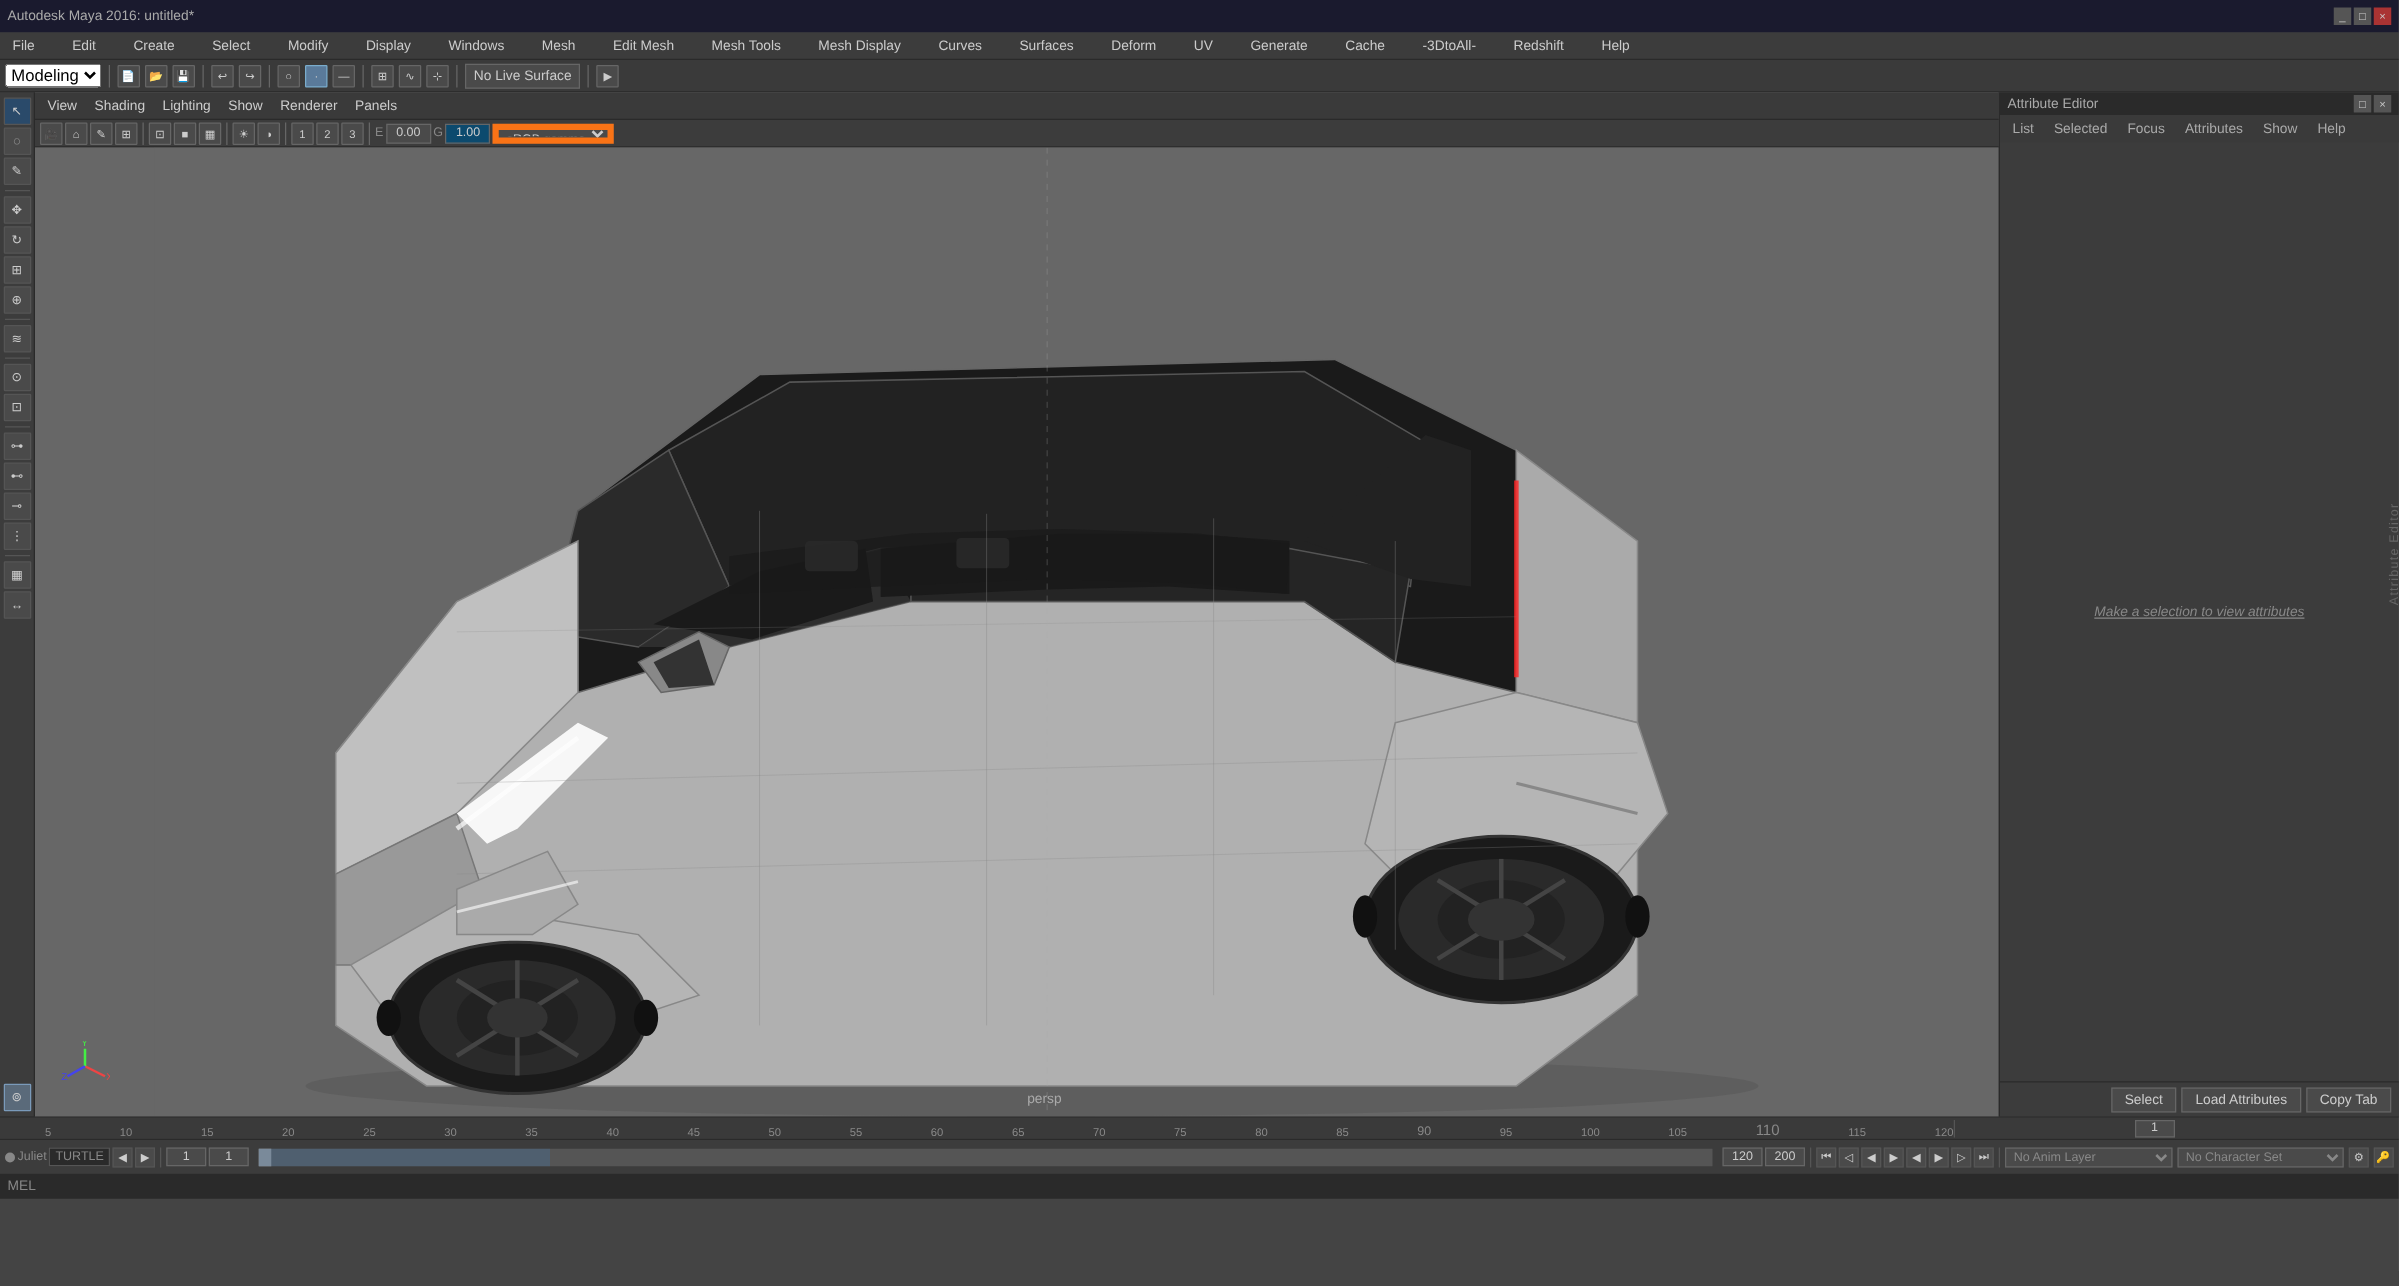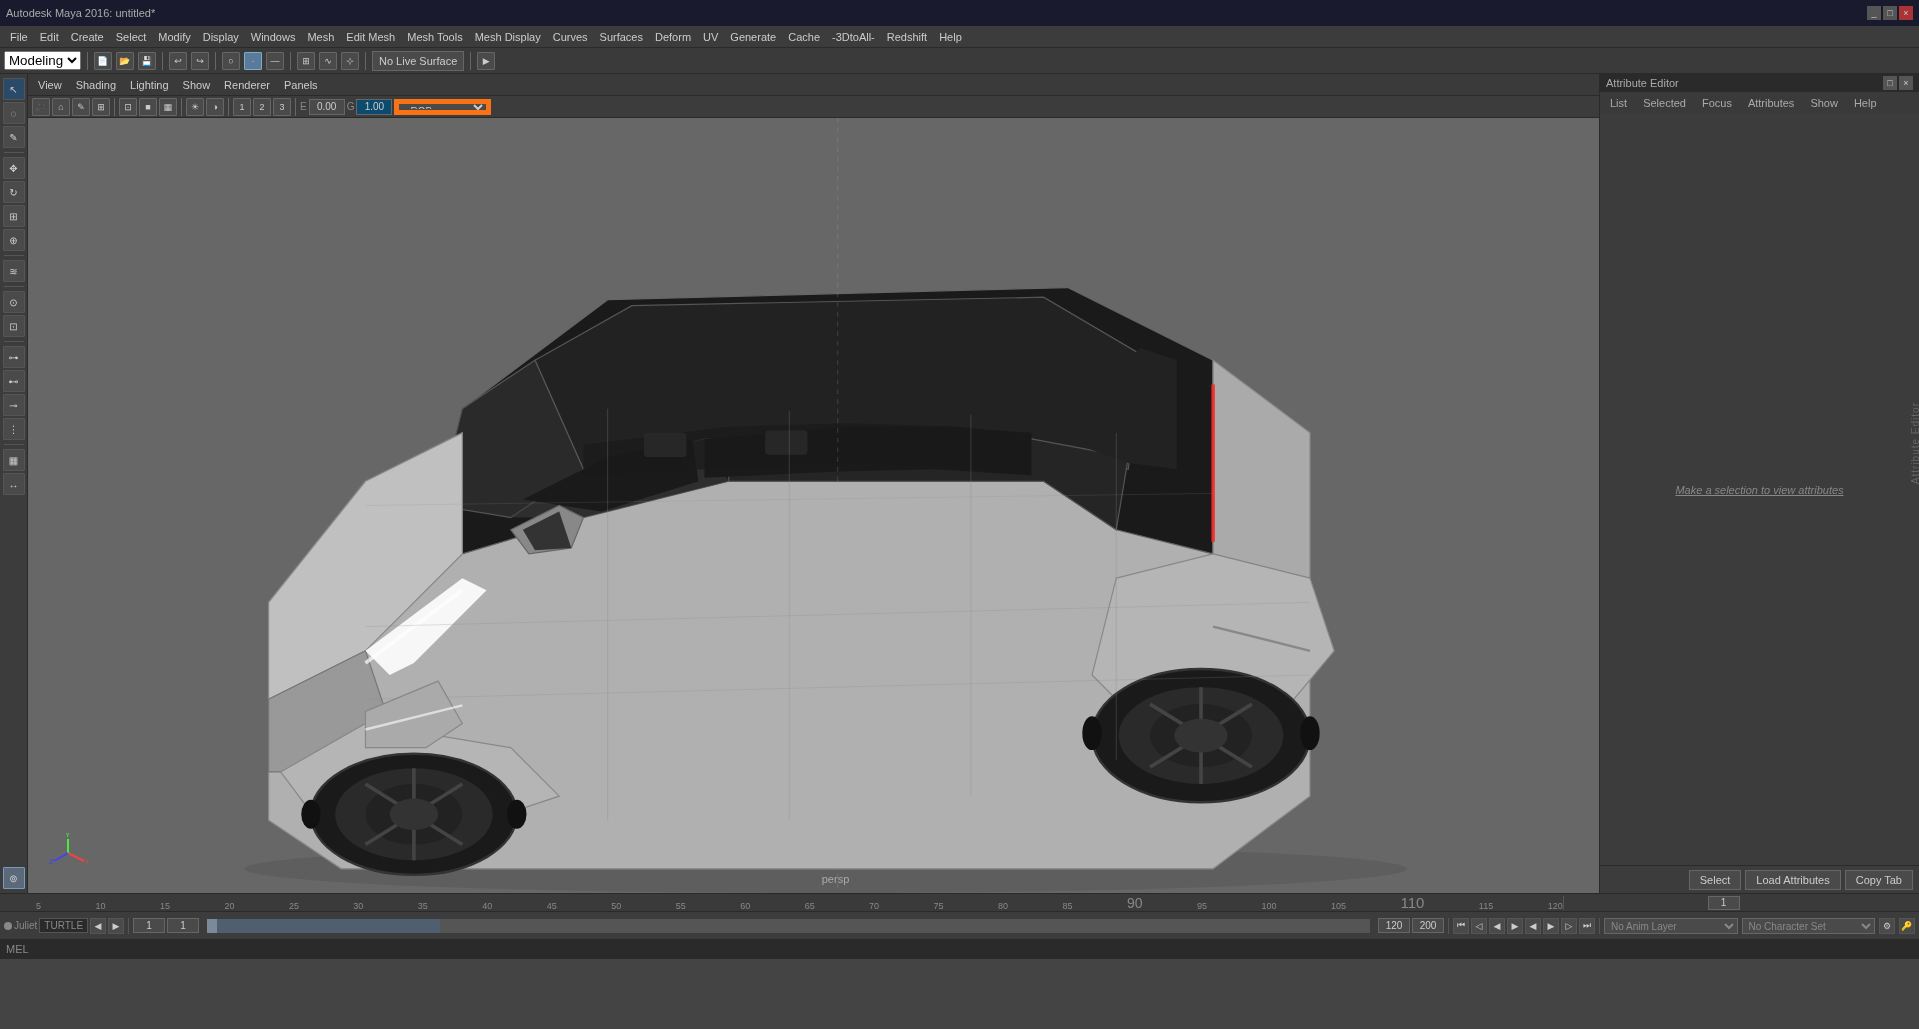--- a/index.html
+++ b/index.html
@@ -44,21 +44,21 @@
     }
 
     
     #menu-bar {
       width: 100%;
       height: 22px;
       background: #3c3c3c;
       display: flex;
       align-items: center;
       padding: 0 4px;
-      gap: 0;
+      gap: 18px;
       border-bottom: 1px solid #2a2a2a;
     }
     .menu-item {
       padding: 2px 6px;
       color: #cccccc;
       font-size: 11px;
       cursor: pointer;
       border-radius: 2px;
     }
 
@@ -653,25 +653,25 @@
     <span style="font-size:9px; color:#888;">40</span>
     <span style="font-size:9px; color:#888;">45</span>
     <span style="font-size:9px; color:#888;">50</span>
     <span style="font-size:9px; color:#888;">55</span>
     <span style="font-size:9px; color:#888;">60</span>
     <span style="font-size:9px; color:#888;">65</span>
     <span style="font-size:9px; color:#888;">70</span>
     <span style="font-size:9px; color:#888;">75</span>
     <span style="font-size:9px; color:#888;">80</span>
     <span style="font-size:9px; color:#888;">85</span>
-    <span style="font-size:14px; color:#888;">90</span>
+    <span style="font-size:10px; color:#888;">90</span>
     <span style="font-size:9px; color:#888;">95</span>
     <span style="font-size:9px; color:#888;">100</span>
     <span style="font-size:9px; color:#888;">105</span>
-    <span style="font-size:15px; color:#888;">110</span>
+    <span style="font-size:12px; color:#888;">110</span>
     <span style="font-size:9px; color:#888;">115</span>
     <span style="font-size:9px; color:#888;">120</span>
   </div>
 
   <div style="width:320px; display:flex; align-items:center; justify-content:center; font-size:9px; color:#888; border-left:1px solid #555;">
     <input type="text" value="1" style="width: 32px; height: 14px; background: rgb(74, 74, 74); border: 1px solid rgb(102, 102, 102); color: rgb(204, 204, 204); font-size: 10px; text-align: center;">
   </div>
 </div>
 
 <div id="anim-controls-bar" style="height:28px; background:#3c3c3c; display:flex; align-items:center; border-top:1px solid #2a2a2a; width:100%;">

